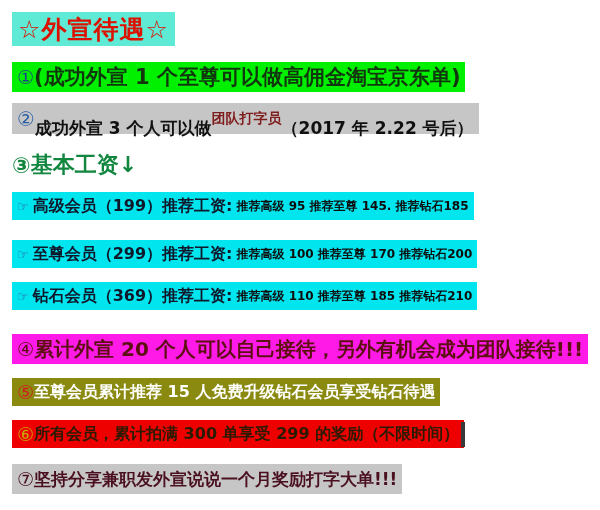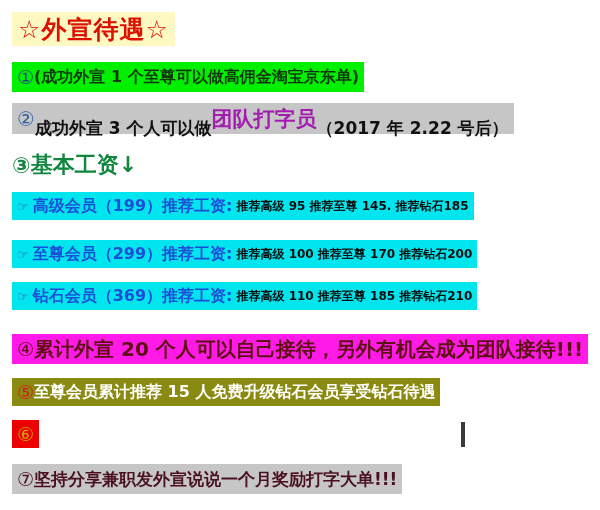--- a/index.html
+++ b/index.html
@@ -28,53 +28,53 @@
     display: flex;
     align-items: center;
     box-sizing: border-box;
   }
 
   
   .title-row {
     left: 12px;
     top: 12px;
     height: 34px;
-    background: #fef9c3;
+    background: #5eead4;
     padding: 0 6px 0 6px;
   }
   .title-text {
     color: #dd1100;
     font-size: 25px;
     font-weight: bold;
     letter-spacing: 1px;
     line-height: 1;
   }
 
   
   .r1 {
     left: 12px;
     top: 62px;
     height: 30px;
     background: #00f000;
     padding: 0 5px;
   }
   .r1 .num { color: #1b4a80; font-size: 19px; font-weight: normal; }
-  .r1 .txt { color: #12370e; font-size: 16px; font-weight: bold; text-align: center; }
+  .r1 .txt { color: #12370e; font-size: 21px; font-weight: bold; text-align: center; }
 
   
   .r2 {
     left: 12px;
     top: 103px;
     height: 31px;
     background: #c6c6c6;
     padding: 0 5px;
   }
   .r2 .num { color: #2b5fa5; font-size: 20px; }
   .r2 .txt { color: #101010; font-size: 17px; font-weight: bold; margin-top: 19px; }
-  .r2 .hl { color: #a21caf; font-size: 21px; font-weight: bold; }
+  .r2 .hl { color: #7f1d1d; font-size: 14px; font-weight: bold; }
 
   
   .r3 {
     left: 12px;
     top: 150px;
     height: 30px;
     background: transparent;
   }
   .r3 .txt { color: #10863f; font-size: 22px; font-weight: bold; }
 
@@ -84,21 +84,21 @@
     background: #00e5ee;
     height: 28px;
     padding: 0 5px;
   }
   .cy .ic {
     font-size: 13px;
     color: #2d6fb5;
     margin-right: 4px;
     display: inline-block;
   }
-  .cy .lead { color: #1d4ed8; font-size: 16px; font-weight: bold; }
+  .cy .lead { color: #0f172a; font-size: 16px; font-weight: bold; }
   .cy .rest { color: #0d0d0d; font-size: 12px; font-weight: bold; }
   .cy1 { top: 192px; }
   .cy2 { top: 240px; }
   .cy3 { top: 282px; }
 
   
   .r4 {
     left: 12px;
     top: 334px;
     height: 30px;
@@ -203,20 +203,21 @@
     <span class="txt">累计外宣 20 个人可以自己接待，另外有机会成为团队接待!!!</span>
   </div>
 
   <div class="row r5">
     <span class="num">⑤</span>
     <span class="txt">至尊会员累计推荐 15 人免费升级钻石会员享受钻石待遇</span>
   </div>
 
   <div class="row r6">
     <span class="num">⑥</span>
+    <span class="txt">所有会员，累计拍满 300 单享受 299 的奖励（不限时间）</span>
   </div>
   <div class="cursor-bar"></div>
 
   <div class="row r7">
     <span class="num">⑦</span>
     <span class="txt">坚持分享兼职发外宣说说一个月奖励打字大单!!!</span>
   </div>
 
 </div>
 

